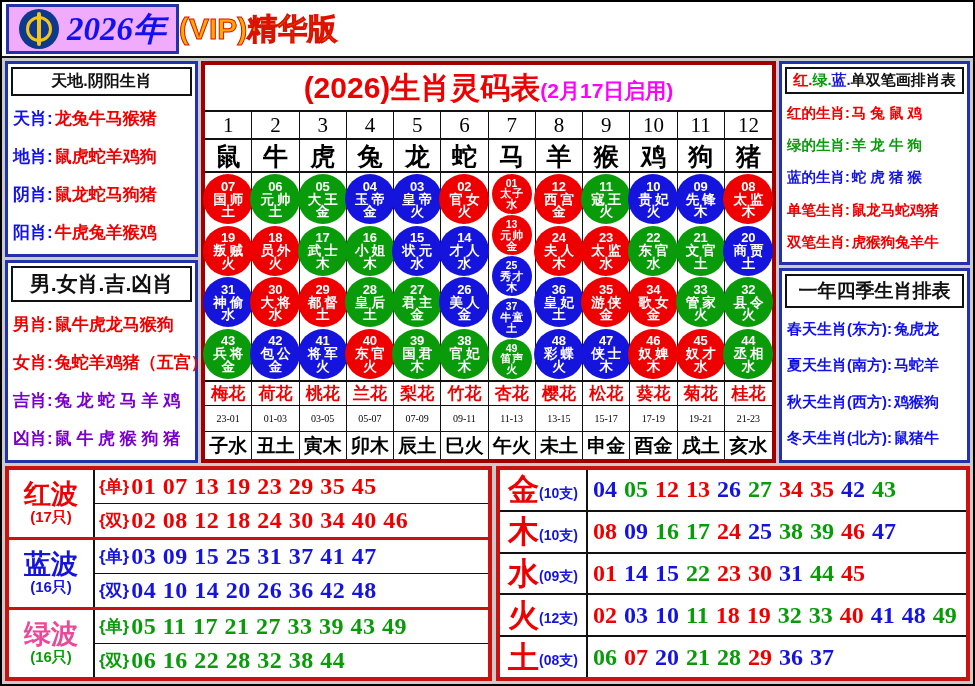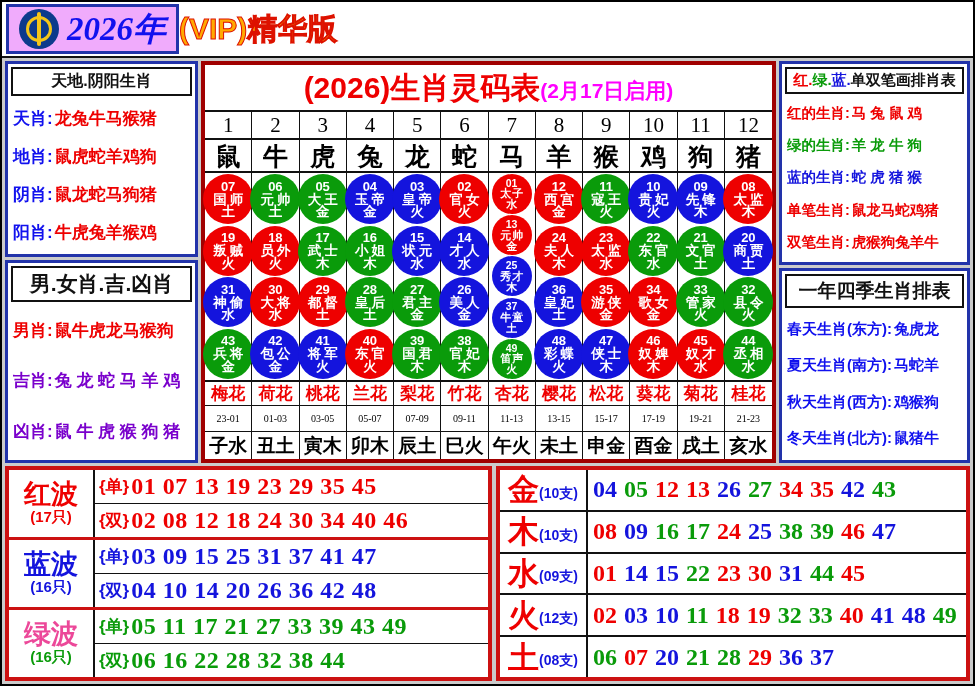--- a/index.html
+++ b/index.html
@@ -117,20 +117,24 @@
           </div>
       </section>
       <section class="panel" id="left-bottom">
         <div class="panel-title">男.女肖.吉.凶肖</div>
         <div class="side-rows" id="left-bottom-rows">
             <div class="side-row">
               <span class="sr-label" style="color: rgb(238, 0, 0);">男肖:</span>
               <span class="sr-value" style="color: rgb(238, 0, 0);">鼠牛虎龙马猴狗</span>
             </div>
             <div class="side-row">
+              <span class="sr-label" style="color: rgb(238, 0, 0);">女肖:</span>
+              <span class="sr-value" style="color: rgb(238, 0, 0);">兔蛇羊鸡猪（五宫）</span>
+            </div>
+            <div class="side-row">
               <span class="sr-label" style="color: rgb(122, 0, 204);">吉肖:</span>
               <span class="sr-value" style="color: rgb(122, 0, 204);">兔 龙 蛇 马 羊 鸡</span>
             </div>
             <div class="side-row">
               <span class="sr-label" style="color: rgb(122, 0, 204);">凶肖:</span>
               <span class="sr-value" style="color: rgb(122, 0, 204);">鼠 牛 虎 猴 狗 猪</span>
             </div>
           </div>
       </section>
     </aside>

